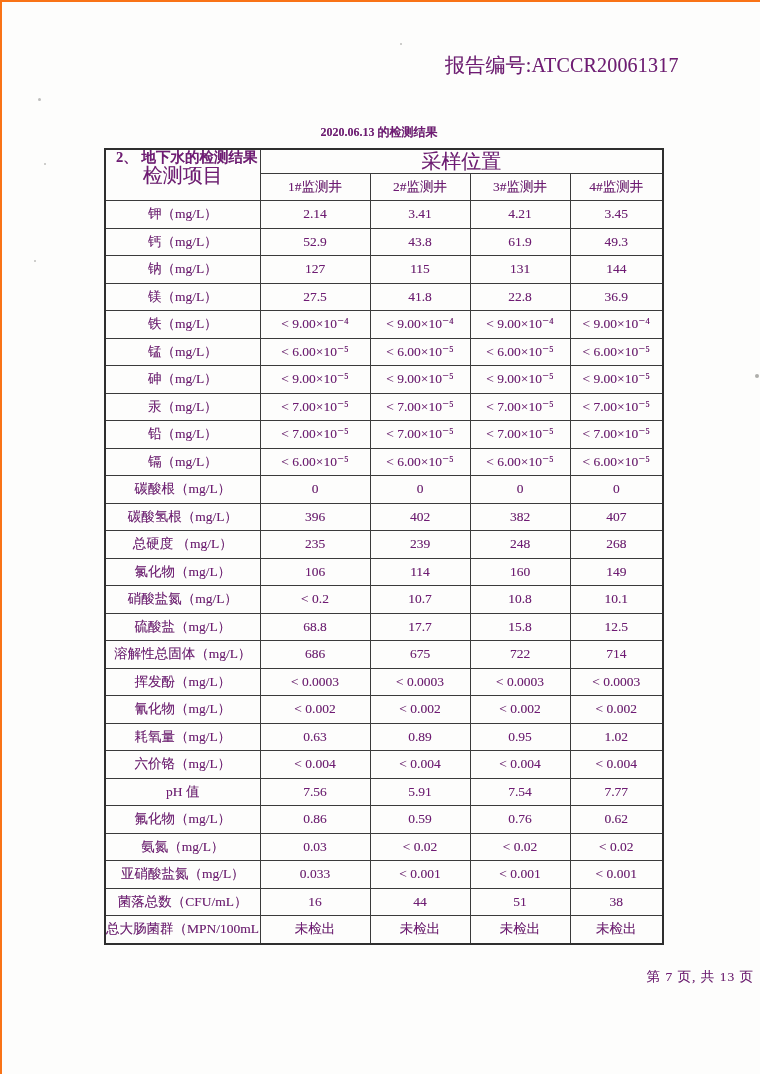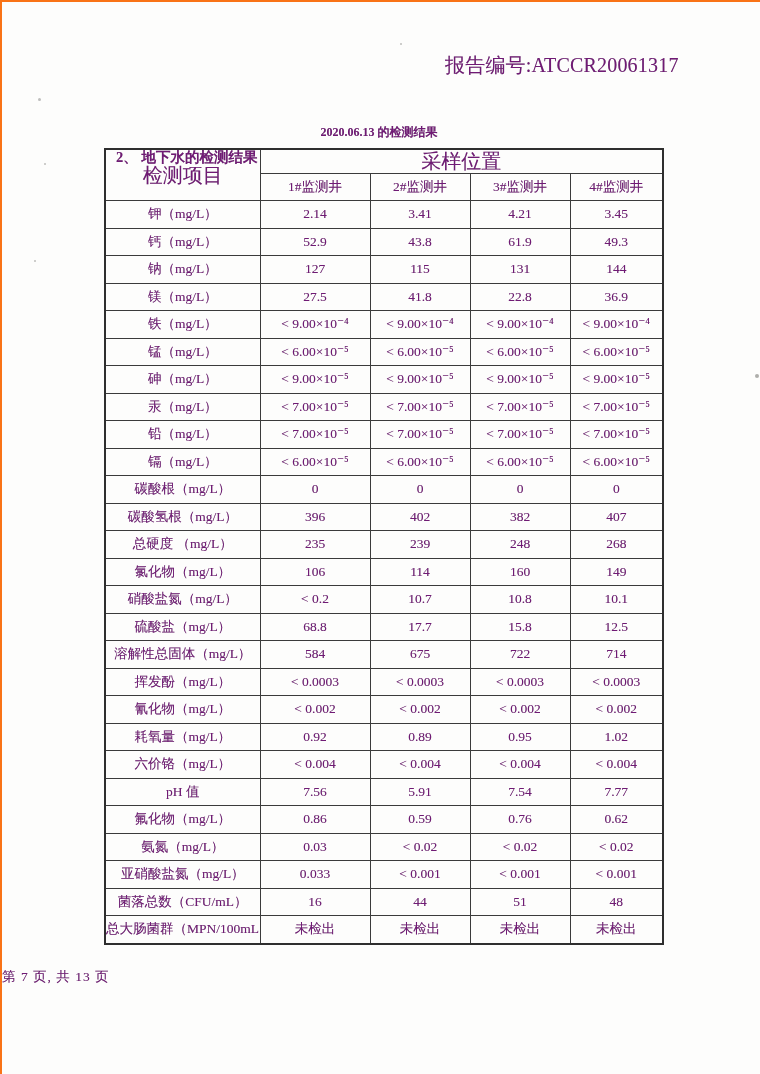--- a/index.html
+++ b/index.html
@@ -45,21 +45,21 @@
     font-size:13.5px;
     padding:0; line-height:1.15;
     overflow:hidden; white-space:nowrap;
   }
   thead tr.group-row th { height:23px; font-size:20px; }
   thead tr.well-row th { height:26px;margin-left:44px; }
   tbody td { height:26.5px; }
   td.item-cell { font-size:13.5px; }
   .footer {
     position:absolute; top:966px; left:0; width:752px;
-    text-align:left; font-size:13.5px;
+    text-align:right; font-size:13.5px;
     letter-spacing:1px;
   }
   .speck {
     position:absolute; width:3px; height:3px;
     background:#8b8b88; border-radius:50%; opacity:.55;
   }
   .speck.s1 { left:36px;  top:96px;  }
   .speck.s2 { left:42px;  top:161px; width:2px; height:2px; }
   .speck.s3 { left:32px;  top:258px; width:2px; height:2px; }
   .speck.s4 { left:398px; top:41px;  width:2px; height:2px; }
@@ -204,42 +204,42 @@
         </tr>
         <tr>
           <td class="item-cell">硫酸盐（mg/L）</td>
           <td class="value-cell">68.8</td>
           <td class="value-cell">17.7</td>
           <td class="value-cell">15.8</td>
           <td class="value-cell">12.5</td>
         </tr>
         <tr>
           <td class="item-cell">溶解性总固体（mg/L）</td>
-          <td class="value-cell">584</td>
+          <td class="value-cell">686</td>
           <td class="value-cell">675</td>
           <td class="value-cell">722</td>
           <td class="value-cell">714</td>
         </tr>
         <tr>
           <td class="item-cell">挥发酚（mg/L）</td>
           <td class="value-cell">&lt; 0.0003</td>
           <td class="value-cell">&lt; 0.0003</td>
           <td class="value-cell">&lt; 0.0003</td>
           <td class="value-cell">&lt; 0.0003</td>
         </tr>
         <tr>
           <td class="item-cell">氰化物（mg/L）</td>
           <td class="value-cell">&lt; 0.002</td>
           <td class="value-cell">&lt; 0.002</td>
           <td class="value-cell">&lt; 0.002</td>
           <td class="value-cell">&lt; 0.002</td>
         </tr>
         <tr>
           <td class="item-cell">耗氧量（mg/L）</td>
-          <td class="value-cell">0.92</td>
+          <td class="value-cell">0.63</td>
           <td class="value-cell">0.89</td>
           <td class="value-cell">0.95</td>
           <td class="value-cell">1.02</td>
         </tr>
         <tr>
           <td class="item-cell">六价铬（mg/L）</td>
           <td class="value-cell">&lt; 0.004</td>
           <td class="value-cell">&lt; 0.004</td>
           <td class="value-cell">&lt; 0.004</td>
           <td class="value-cell">&lt; 0.004</td>
@@ -270,21 +270,21 @@
           <td class="value-cell">0.033</td>
           <td class="value-cell">&lt; 0.001</td>
           <td class="value-cell">&lt; 0.001</td>
           <td class="value-cell">&lt; 0.001</td>
         </tr>
         <tr>
           <td class="item-cell">菌落总数（CFU/mL）</td>
           <td class="value-cell">16</td>
           <td class="value-cell">44</td>
           <td class="value-cell">51</td>
-          <td class="value-cell">48</td>
+          <td class="value-cell">38</td>
         </tr>
         <tr>
           <td class="item-cell">总大肠菌群（MPN/100mL）</td>
           <td class="value-cell">未检出</td>
           <td class="value-cell">未检出</td>
           <td class="value-cell">未检出</td>
           <td class="value-cell">未检出</td>
         </tr>
       </tbody>
   </table>

